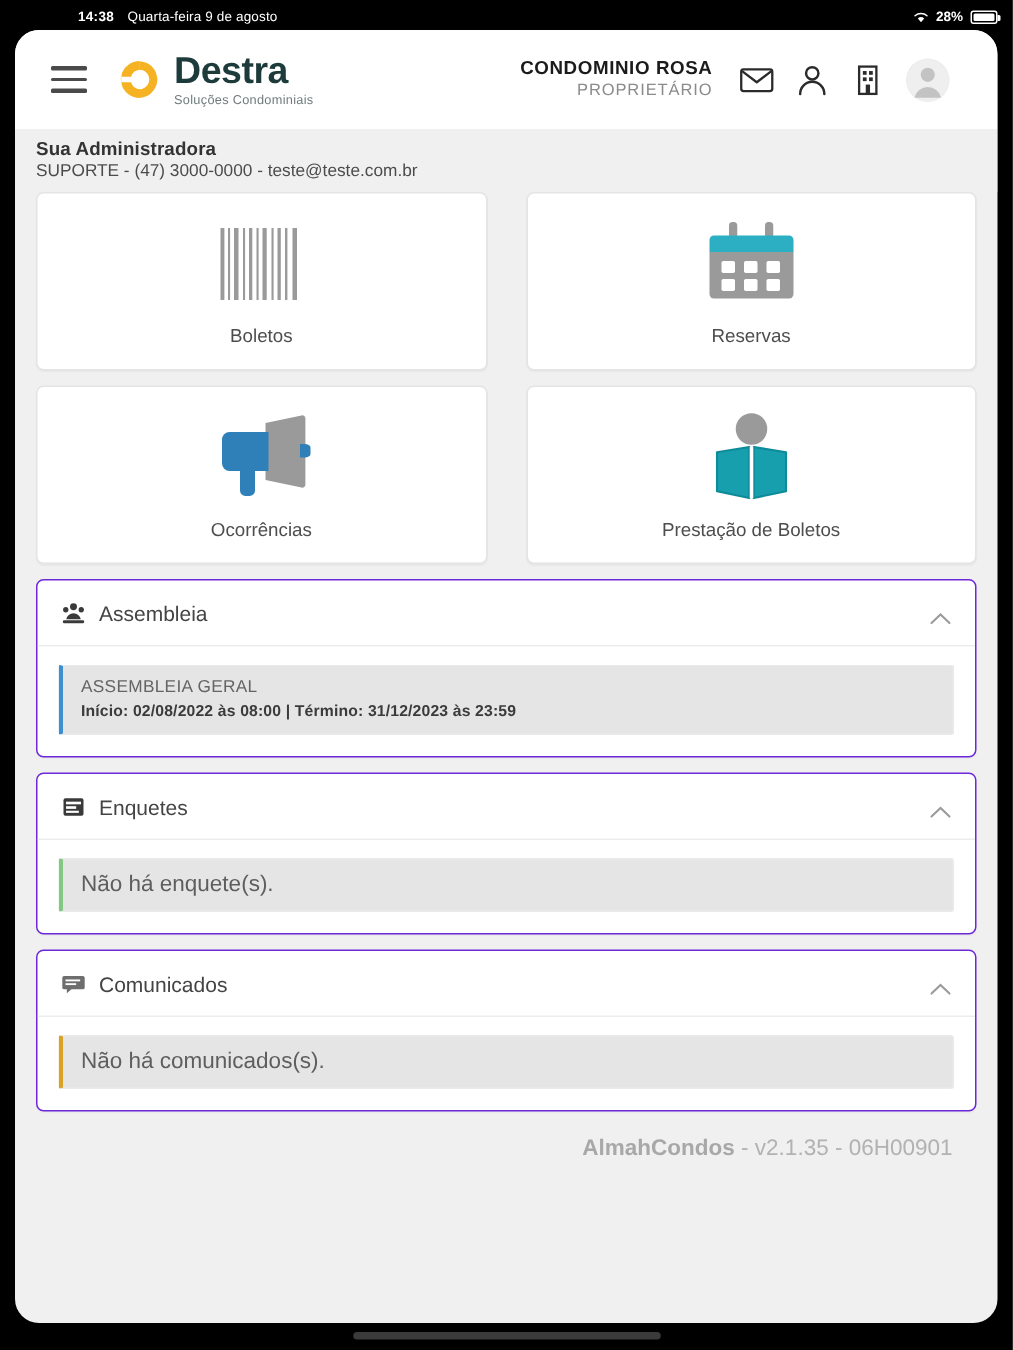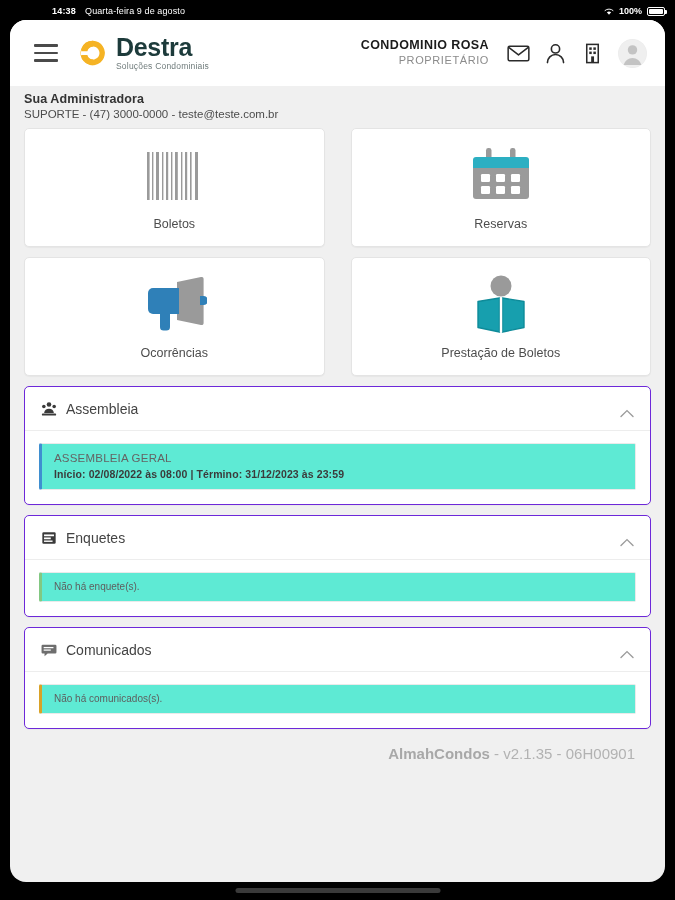--- a/index.html
+++ b/index.html
@@ -47,21 +47,21 @@
     width: 655px; height: 862px;
     background: #f0f0f0;
     border-radius: 16px;
     overflow: hidden;
   }
 
   
   .header {
     height: 66px; background: #ffffff;
     display: flex; align-items: center;
-    padding: 0 18px 0 24px;
+    padding: 0 32px 0 24px;
     position: relative;
   }
   .hamburger { width: 24px; display: flex; flex-direction: column; gap: 5px; cursor: pointer; }
   .hamburger span { display: block; height: 2.6px; background: #4a4a4a; border-radius: 1px; }
   .brand { display: flex; align-items: center; gap: 8px; margin-left: 20px; }
   .brand-mark { width: 30px; height: 30px; display: block; }
   .brand-text { display: flex; flex-direction: column; line-height: 1; }
   .brand-name {
     font-size: 25px; font-weight: 700; color: #1d3b3b; letter-spacing: -0.3px;
   }
@@ -114,28 +114,28 @@
     padding: 0 16px; border-bottom: 1px solid #ededed;
     cursor: pointer;
   }
   .panel-head-ico { width: 16px; height: 16px; margin-right: 9px; display: block; }
   .panel-title { font-size: 14px; color: #444; }
   .chev { margin-left: auto; width: 14px; height: 9px; display: block; }
   .panel-body { padding: 12px 14px 14px; }
   .entry {
     border: 1px solid #eaeaea; border-left-width: 3px;
     border-radius: 2px; padding: 8px 10px 9px 12px;
-    background: #5eead4;
+    background: #e5e5e5;
   }
   .entry.blue { border-left-color: #3f8fd0; }
   .entry.green { border-left-color: #82c882; }
   .entry.amber { border-left-color: #d9a227; }
   .entry-title { font-size: 11.5px; color: #646464; letter-spacing: .2px; }
   .entry-meta { font-size: 10.5px; color: #3b3b3b; font-weight: 700; margin-top: 4px; letter-spacing: .1px; }
-  .entry-empty { font-size: 10px; color: #5e5e5e; }
+  .entry-empty { font-size: 15px; color: #5e5e5e; }
 
   
   .footer { text-align: right; padding: 6px 16px 0; }
   .footer-text { font-size: 15px; color: #b2b2b2; }
   .footer-text b { font-weight: 700; color: #a8a8a8; }
 
   
   .home-ind {
     position: absolute; bottom: 7px; left: 50%;
     transform: translateX(-50%);
@@ -153,21 +153,21 @@
       <span class="sb-time">14:38</span>
       <span class="sb-date">Quarta-feira 9 de agosto</span>
     </div>
     <div class="sb-right">
       <span>
         <svg class="wifi-ico" viewBox="0 0 16 12">
           <path d="M8 11.2 L4.6 7.3 a5.2 5.2 0 0 1 6.8 0 Z" fill="#fff"></path>
           <path d="M1.6 4.4 a9.6 9.6 0 0 1 12.8 0" stroke="#fff" stroke-width="1.5" fill="none" stroke-linecap="round"></path>
         </svg>
       </span>
-      <span class="sb-batt-text">100%</span>
+      <span class="sb-batt-text">28%</span>
       <span class="batt">
           <i></i>
         </span>
     </div>
   </div>
 
   <div class="app">
 
     <div class="header">
       <div class="hamburger">

